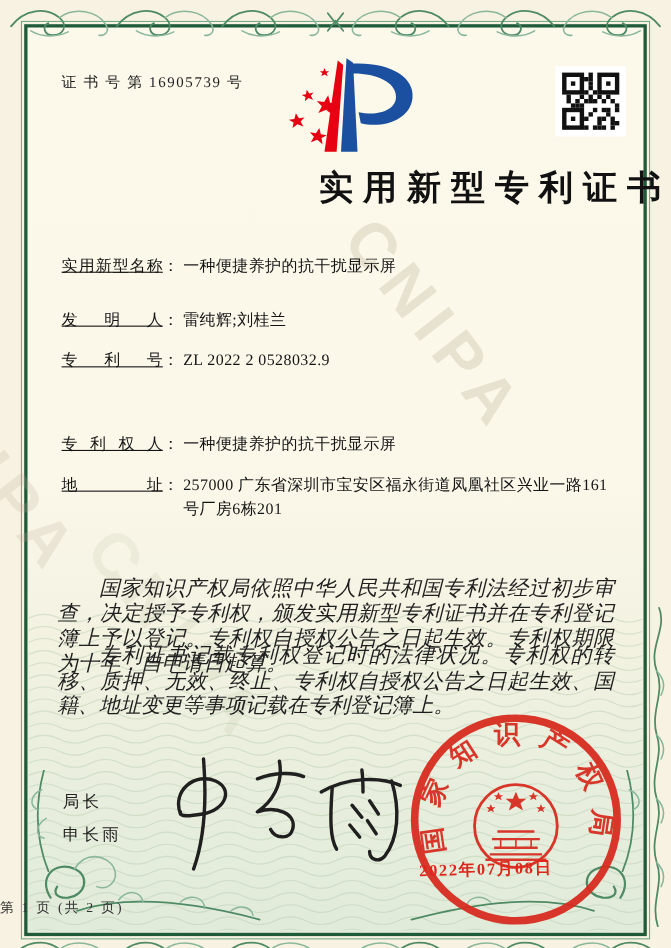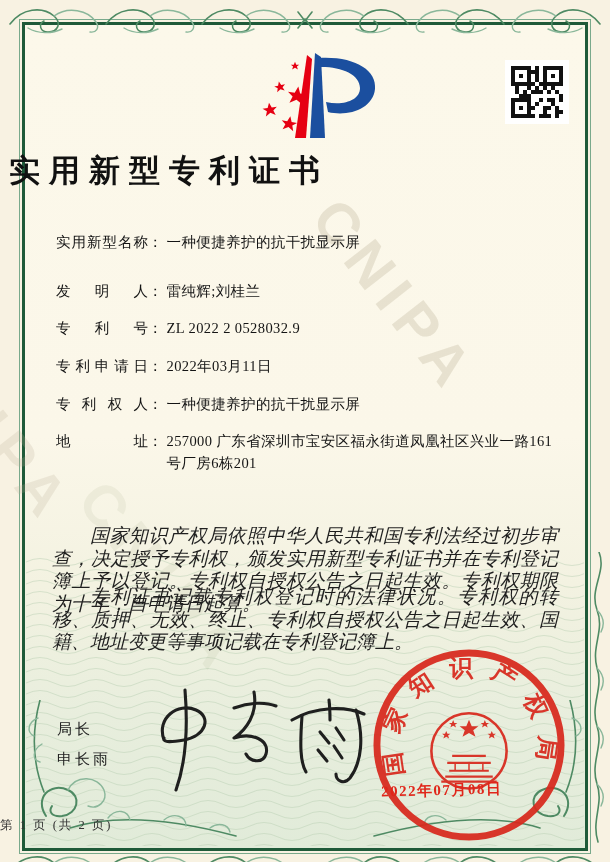--- a/index.html
+++ b/index.html
@@ -17,25 +17,25 @@
   .wm{position:absolute;font-family:"Liberation Sans",sans-serif;font-weight:700;
       font-size:58px;letter-spacing:10px;transform:rotate(52deg);transform-origin:left top;
       pointer-events:none;white-space:nowrap;}
   .wm1{left:352px;top:186px;color:rgba(186,174,148,.30);}
   .wm2{left:-52px;top:316px;color:rgba(186,174,148,.22);}
   .wm3{left:118px;top:468px;color:rgba(172,178,150,.15);}
   
   .cert-no{position:absolute;left:56px;top:66px;font-size:13.5px;letter-spacing:1.5px;color:#222;}
   .qr{position:absolute;left:505px;top:60px;width:64px;height:64px;background:#fff;}
   .logo{position:absolute;left:246px;top:46px;}
-  .title{position:absolute;left:0;right:0;top:150px;text-align:left;
+  .title{position:absolute;left:0;right:0;top:150px;text-align:right;
          font-size:31px;font-weight:700;letter-spacing:9px;text-indent:9px;color:#111;}
   
   .row{position:absolute;left:56px;right:44px;font-size:14.5px;line-height:22px;color:#141414;}
-  .flabel{display:inline-block;width:92px;text-align:justify;text-align-last:justify;vertical-align:top;}
+  .flabel{display:inline-block;width:92px;text-align:justify;text-align-last:justify;vertical-align:top;text-decoration:underline;}
   .fcolon{display:inline-block;vertical-align:top;margin-right:4px;}
   .fvalue{display:inline-block;vertical-align:top;letter-spacing:.4px;}
   .fvalue.wide{width:392px;}
   .pair2{display:inline-block;margin-left:24px;}
   .r1{top:231px}.r2{top:280px}.r3{top:317px}.r4{top:355px}.r5{top:393px}.r6{top:430px}.r7{top:481px}
   
   .para{position:absolute;left:52px;right:52px;font-size:19px;line-height:22.5px;
         font-style:italic;text-align:justify;text-indent:2em;color:#1f1f1f;}
   .p1{top:506px}.p2{top:567px}
   
@@ -147,20 +147,21 @@
     <path class="green" style="stroke-width:2" d="M22,116 C10,98 26,82 44,90 C58,96 54,114 38,116 C28,117 24,112 28,106"></path>
     <path class="green" d="M46,128 C96,112 160,122 212,136"></path>
     <path class="greenlt" d="M140,120 C150,112 162,116 162,126"></path>
   </svg>
 
   <svg class="decor" style="right:1px;top:552px;" width="22" height="300" viewBox="0 0 22 300">
     <path class="green" d="M12,0 C20,20 2,36 10,58 C18,78 4,94 10,116 C17,136 3,152 10,174 C17,194 3,210 10,232 C17,252 4,268 11,290"></path>
     <path class="greenlt" d="M10,58 C16,64 18,72 14,80 M10,116 C16,122 18,130 14,138 M10,174 C16,180 18,188 14,196 M10,232 C16,238 18,246 14,254"></path>
   </svg>
 
+  <div class="cert-no">证 书 号 第 16905739 号</div>
 
   <svg class="qr" viewBox="0 0 64 64">
     <rect x="0" y="0" width="64" height="64" fill="#ffffff"></rect>
     <g fill="#111">
       <rect x="6" y="6" width="20" height="20"></rect>
         <rect x="38" y="6" width="20" height="20"></rect>
         <rect x="6" y="38" width="20" height="20"></rect>
     </g>
     <g fill="#ffffff">
       <rect x="10" y="10" width="12" height="12"></rect>
@@ -237,23 +238,20 @@
 
   <div class="row r1">
     <span class="flabel">实用新型名称</span><span class="fcolon">：</span><span class="fvalue">一种便捷养护的抗干扰显示屏</span>
   </div>
   <div class="row r2">
     <span class="flabel">发明人</span><span class="fcolon">：</span><span class="fvalue">雷纯辉;刘桂兰</span>
   </div>
   <div class="row r3">
     <span class="flabel">专利号</span><span class="fcolon">：</span><span class="fvalue">ZL 2022 2 0528032.9</span>
   </div>
-  <div class="row r4">
-    <span class="flabel">专利申请日</span><span class="fcolon">：</span><span class="fvalue">2022年03月11日</span>
-  </div>
   <div class="row r5">
     <span class="flabel">专利权人</span><span class="fcolon">：</span><span class="fvalue">一种便捷养护的抗干扰显示屏</span>
   </div>
   <div class="row r6">
     <span class="flabel">地址</span><span class="fcolon">：</span><span class="fvalue wide">257000 广东省深圳市宝安区福永街道凤凰社区兴业一路161号厂房6栋201</span>
   </div>
 
   <p class="para p1">国家知识产权局依照中华人民共和国专利法经过初步审查，决定授予专利权，颁发实用新型专利证书并在专利登记簿上予以登记。专利权自授权公告之日起生效。专利权期限为十年，自申请日起算。</p>
   <p class="para p2">专利证书记载专利权登记时的法律状况。专利权的转移、质押、无效、终止、专利权自授权公告之日起生效、国籍、地址变更等事项记载在专利登记簿上。</p>
 

